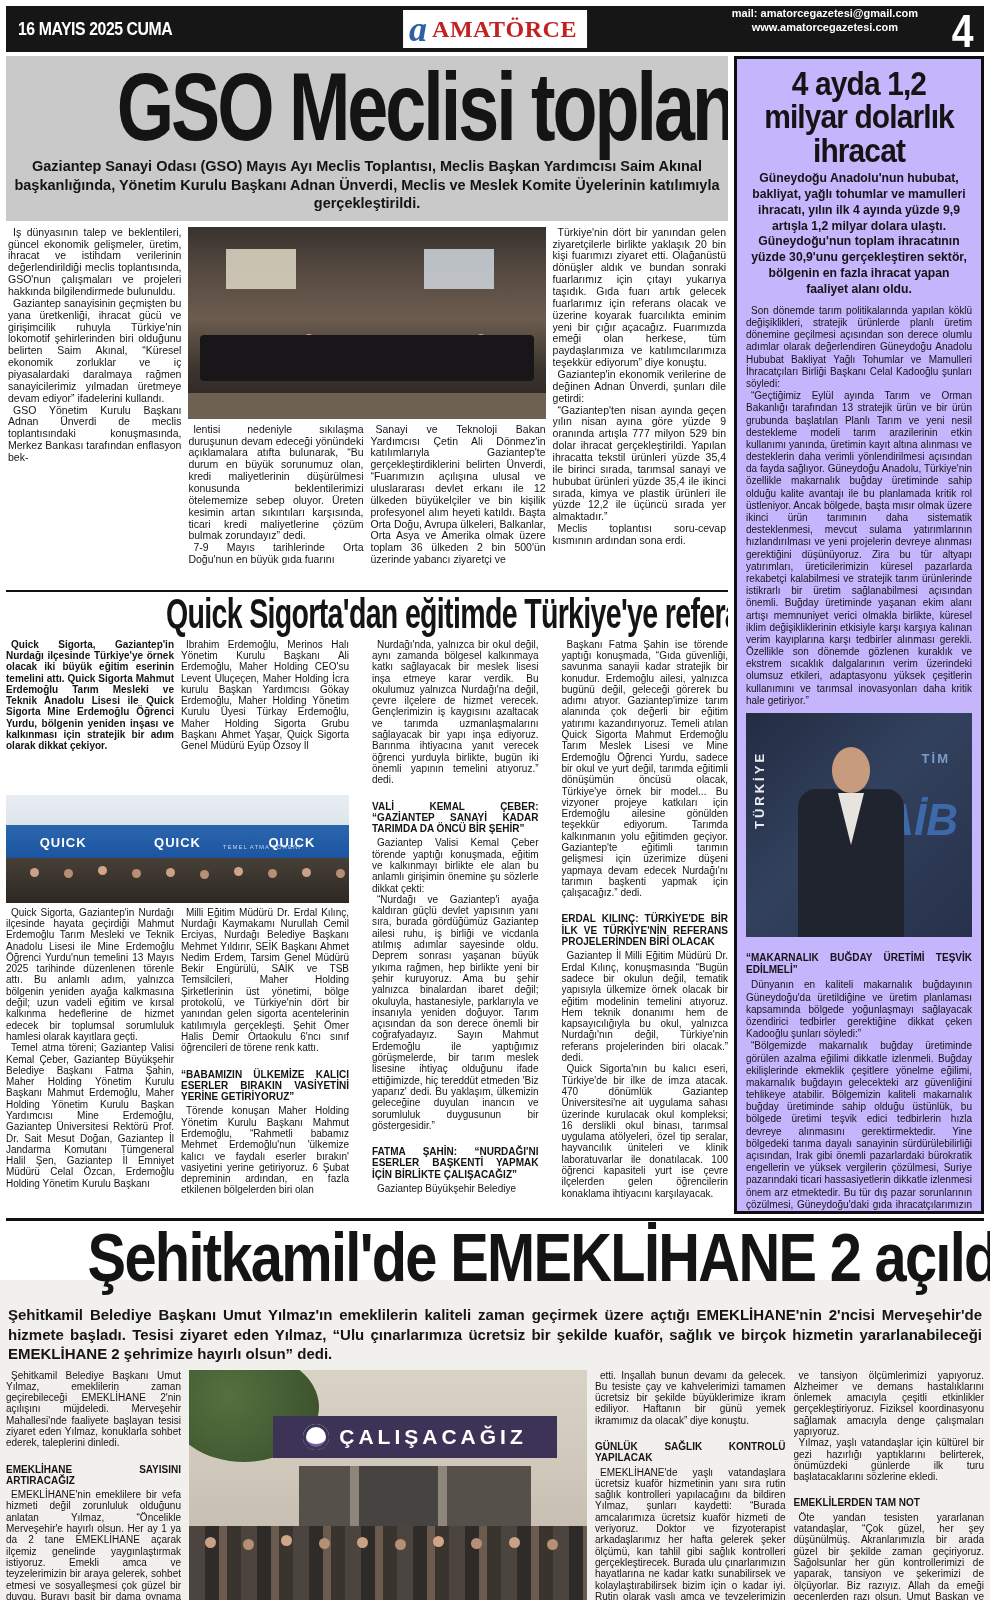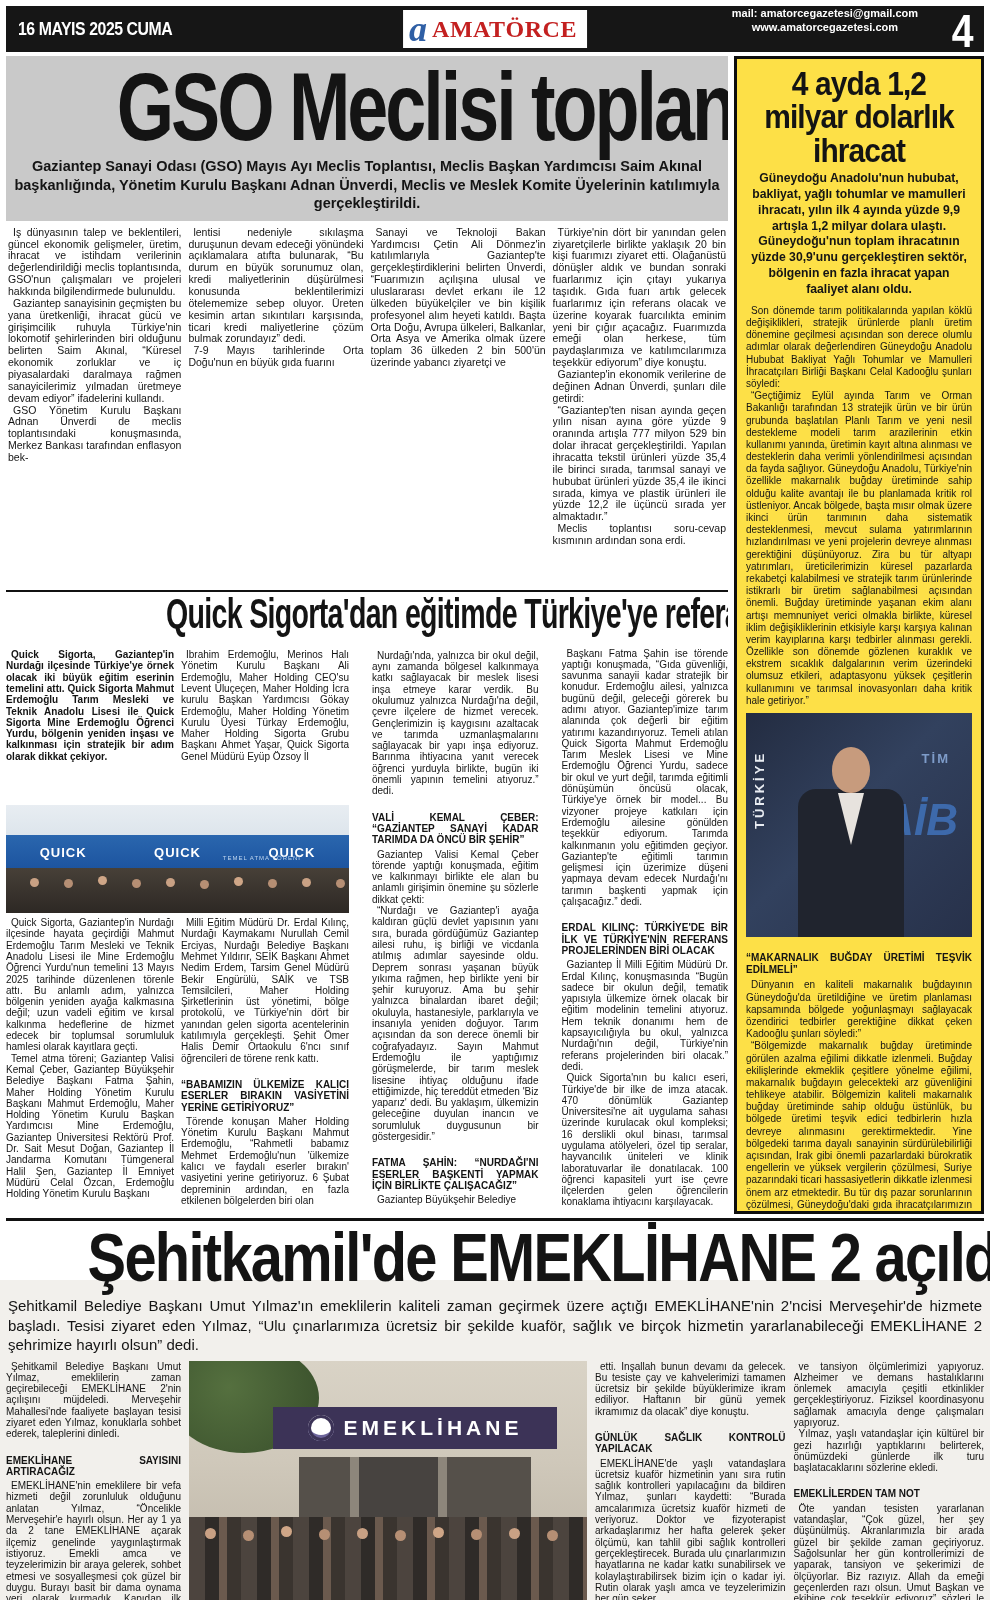--- a/index.html
+++ b/index.html
@@ -39,71 +39,71 @@
   .content-row { display:flex; gap:6px; height:1158px; }
   .main-col { flex:1; display:flex; flex-direction:column; overflow:hidden; }
 
   
   .gso-head { background:#c9c9c9; padding:2px 4px 8px; }
   .gso-head h1 { margin:0; font-size:97px; line-height:1.0; font-weight:bold; letter-spacing:-4px; }
   .gso-head h1 .cond { transform:scaleX(.76); }
   .gso-sub { font-weight:bold; font-size:14.5px; line-height:1.28; margin-top:2px; }
   .gso-body { display:flex; gap:7px; padding:6px 2px 4px; height:366px; overflow:hidden; font-size:10.5px; line-height:1.13; }
   .gso-body .ncol { flex:1; overflow:hidden; }
-  .gso-mid { flex:2.06; display:flex; flex-direction:row; }
+  .gso-mid { flex:2.06; display:flex; flex-direction:column; }
   .gso-photo { height:192px; margin-bottom:5px;
     background:linear-gradient(180deg,#37332f 0%,#55493f 22%,#6b5c4e 48%,#3a332d 75%,#27221f 100%); }
   .gp-screen { position:absolute; top:22px; width:70px; height:40px; background:#ded8c6; opacity:.85; }
   .gp-screen.s1 { left:38px; } .gp-screen.s2 { right:52px; background:#cfd6de; }
   .gp-table { position:absolute; bottom:38px; left:12px; right:12px; height:46px; background:#191619; border-radius:4px; }
   .gp-people { position:absolute; bottom:74px; left:30px; width:10px; height:10px; border-radius:50%; background:#c9a184;
     box-shadow:42px 2px 0 #b68f74, 86px -1px 0 #cfa687, 130px 2px 0 #b68f74, 174px 0 0 #c9a184, 218px 2px 0 #b68f74, 258px -1px 0 #cfa687; }
   .gp-floor { position:absolute; bottom:0; left:0; right:0; height:26px; background:#6e6152; }
   .gso-midcols { display:flex; gap:7px; flex:1; overflow:hidden; }
   .gso-midcols .ncol { flex:1; }
 
   
   .quick { margin-top:3px; border-top:2px solid #111; padding-top:1px; }
   .quick h2 { margin:0; font-size:42px; font-weight:bold; letter-spacing:-1px; line-height:1.0; }
   .quick h2 .cond { transform:scaleX(.68); }
-  .quick-body { display:flex; gap:23px; margin-top:4px; height:578px; overflow:hidden; font-size:10px; line-height:1.13;align-items:center; }
+  .quick-body { display:flex; gap:23px; margin-top:4px; height:578px; overflow:hidden; font-size:10px; line-height:1.13; }
   .quick-body .ncol { flex:1; overflow:hidden; }
   .q-wrap { flex:2.06; display:flex; flex-direction:column; }
   .q-top { display:flex; gap:7px; height:152px; overflow:hidden; }
   .q-top .ncol { flex:1; }
   .q-lead p { font-weight:bold; }
   .quick-photo { height:108px; margin:4px 0;
     background:linear-gradient(180deg,#e8edf2 0%,#dde5ec 28%,#2a66ae 28%,#1d55a0 58%,#474038 58%,#2d2824 100%); }
   .qp-banner { position:absolute; top:30%; left:0; right:0; height:30%; display:flex; justify-content:space-around; align-items:center; }
   .qp-quick { color:#fff; font-weight:bold; font-size:13px; letter-spacing:1px; }
   .qp-event { position:absolute; top:46%; right:14%; color:#bcd4ee; font-size:6px; letter-spacing:1px; }
   .qp-heads { position:absolute; bottom:26px; left:24px; width:9px; height:9px; border-radius:50%; background:#c9a184;
     box-shadow:34px 1px 0 #b68f74, 68px -2px 0 #cfa687, 102px 1px 0 #b68f74, 136px 0 0 #c9a184, 170px 2px 0 #b68f74, 204px -1px 0 #cfa687, 238px 1px 0 #b68f74, 272px 0 0 #c9a184, 306px 1px 0 #b68f74; }
   .q-bottom { display:flex; gap:7px; flex:1; overflow:hidden; }
   .q-bottom .ncol { flex:1; }
 
   
-  .export-box { width:250px; border:3px solid #0e0e0e; background:#fde047; padding:6px 9px; overflow:hidden; font-size:10px; line-height:1.22; }
+  .export-box { width:250px; border:3px solid #0e0e0e; background:#c4b5fd; padding:6px 9px; overflow:hidden; font-size:10px; line-height:1.22; }
   .export-box h3 { margin:2px 0 4px; font-size:34px; font-weight:bold; line-height:.98; letter-spacing:-1px; text-align:center; }
   .export-box h3 .condb { display:block; transform:scaleX(.88); transform-origin:center; }
   .exp-lead { font-weight:bold; font-size:12.2px; line-height:1.3; text-align:center; margin:4px 0 7px; }
   .exp-photo { height:224px; margin:6px 0;
     background:linear-gradient(135deg,#232c41 0%,#32415e 45%,#27314a 100%); }
   .xp-turkiye { position:absolute; left:6px; top:52%; transform:rotate(-90deg); transform-origin:left top; color:#e8ecf2; font-weight:bold; font-size:13px; letter-spacing:3px; }
   .xp-aib { position:absolute; right:14px; top:80px; color:#3f6fb5; font-weight:bold; font-style:italic; font-size:44px; opacity:.9; }
   .xp-tim { position:absolute; right:22px; top:38px; color:#7e9cc9; font-weight:bold; font-size:13px; letter-spacing:2px; }
   .xp-head { position:absolute; left:86px; top:34px; width:38px; height:46px; border-radius:50% 50% 48% 48%; background:#c79b7d; }
   .xp-body { position:absolute; left:52px; top:76px; width:106px; height:148px; border-radius:18px 18px 0 0; background:#20242e; }
   .xp-shirt { position:absolute; left:92px; top:80px; width:26px; height:52px; background:#e7e3de; clip-path:polygon(0 0,100% 0,50% 100%); }
 
   
   .emekli { border-top:3px solid #111; margin-top:4px; padding-top:2px; }
   .emekli h2 { margin:0; font-size:68px; font-weight:bold; letter-spacing:-2px; line-height:1.0; }
   .emekli h2 .cond { transform:scaleX(.85); }
-  .emk-lead { font-weight:normal; font-size:15px; line-height:1.3; text-align:justify; margin:5px 2px 6px; }
+  .emk-lead { font-weight:bold; font-size:15px; line-height:1.3; text-align:justify; margin:14px 2px 6px; }
   .emk-body { display:flex; gap:8px; height:252px; overflow:hidden; font-size:10px; line-height:1.13; }
   .emk-col1 { width:175px; overflow:hidden; }
   .emk-photo { width:398px; flex:none;
     background:linear-gradient(180deg,#d9d3c6 0%,#cfc8ba 40%,#b9b1a2 100%); }
   .ep-tree { position:absolute; left:-20px; top:-18px; width:150px; height:110px; border-radius:50%; background:radial-gradient(circle at 40% 40%, #55703f, #374d2a); }
   .ep-sign { position:absolute; left:84px; top:46px; right:30px; height:42px; background:#3c3357; display:flex; align-items:center; justify-content:center; gap:10px; }
   .ep-logo { width:26px; height:26px; border-radius:50%; background:#fff; flex:none; box-shadow:inset 0 0 0 3px #3c3357, inset 0 -6px 0 #6d659b; }
   .ep-sign-text { color:#fff; font-weight:bold; font-size:21px; letter-spacing:4px; }
   .ep-glass { position:absolute; left:110px; top:96px; right:56px; height:70px; background:linear-gradient(90deg,#55504a 0 22%, #8d867b 22% 26%, #474340 26% 60%, #8d867b 60% 64%, #55504a 64% 100%); }
   .ep-crowd { position:absolute; bottom:0; left:0; right:0; height:96px;
@@ -250,21 +250,21 @@
     <div class="emk-body jtext">
       <div class="emk-col1">
         <p>Şehitkamil Belediye Başkanı Umut Yılmaz, emeklilerin zaman geçirebileceği EMEKLİHANE 2'nin açılışını müjdeledi. Merveşehir Mahallesi'nde faaliyete başlayan tesisi ziyaret eden Yılmaz, konuklarla sohbet ederek, taleplerini dinledi.</p>
         <p class="ih">EMEKLİHANE SAYISINI ARTIRACAĞIZ</p>
         <p>EMEKLİHANE'nin emeklilere bir vefa hizmeti değil zorunluluk olduğunu anlatan Yılmaz, “Öncelikle Merveşehir'e hayırlı olsun. Her ay 1 ya da 2 tane EMEKLİHANE açarak ilçemiz genelinde yaygınlaştırmak istiyoruz. Emekli amca ve teyzelerimizin bir araya gelerek, sohbet etmesi ve sosyalleşmesi çok güzel bir duygu. Burayı basit bir dama oynama yeri olarak kurmadık. Kapıdan ilk geldiğinde herkesi mutlu görmek beni çok mutlu</p>
       </div>
       <div class="photo emk-photo">
         <div class="ep-tree"></div>
         <div class="ep-sign">
           <span class="ep-logo"></span>
-          <span class="ep-sign-text">EMEKLİHANE</span>
+          <span class="ep-sign-text">ÇALIŞACAĞIZ</span>
         </div>
         <div class="ep-glass"></div>
         <div class="ep-crowd"></div>
         <div class="ep-heads"></div>
       </div>
       <div class="emk-col2">
         <p>etti. İnşallah bunun devamı da gelecek. Bu tesiste çay ve kahvelerimizi tamamen ücretsiz bir şekilde büyüklerimize ikram ediliyor. Haftanın bir günü yemek ikramımız da olacak” diye konuştu.</p>
         <p class="ih">GÜNLÜK SAĞLIK KONTROLÜ YAPILACAK</p>
         <p>EMEKLİHANE'de yaşlı vatandaşlara ücretsiz kuaför hizmetinin yanı sıra rutin sağlık kontrolleri yapılacağını da bildiren Yılmaz, şunları kaydetti: “Burada amcalarımıza ücretsiz kuaför hizmeti de veriyoruz. Doktor ve fizyoterapist arkadaşlarımız her hafta gelerek şeker ölçümü, kan tahlil gibi sağlık kontrolleri gerçekleştirecek. Burada ulu çınarlarımızın hayatlarına ne kadar katkı sunabilirsek ve kolaylaştırabilirsek bizim için o kadar iyi. Rutin olarak yaşlı amca ve teyzelerimizin her gün şeker</p>
       </div>

